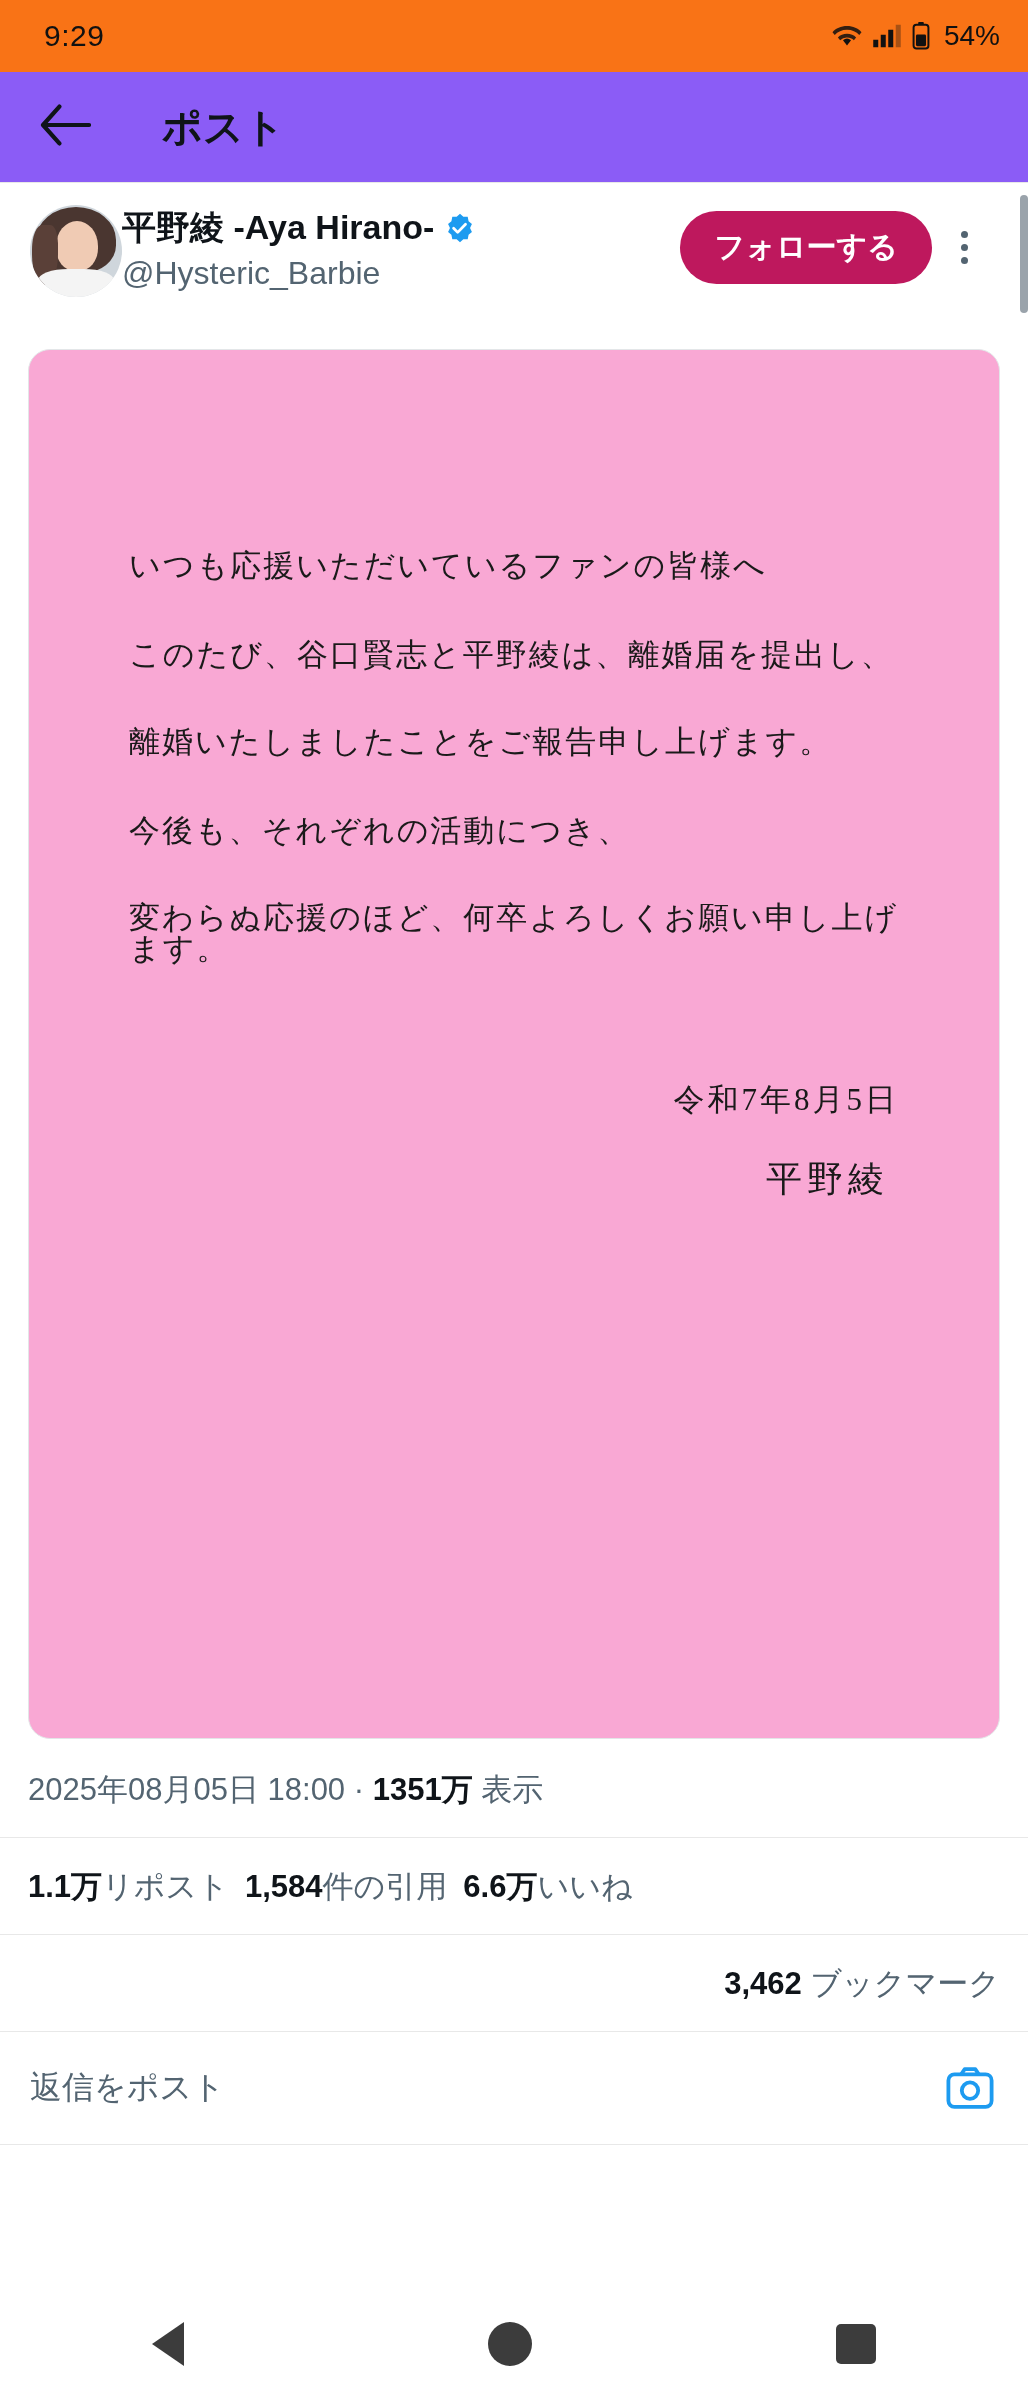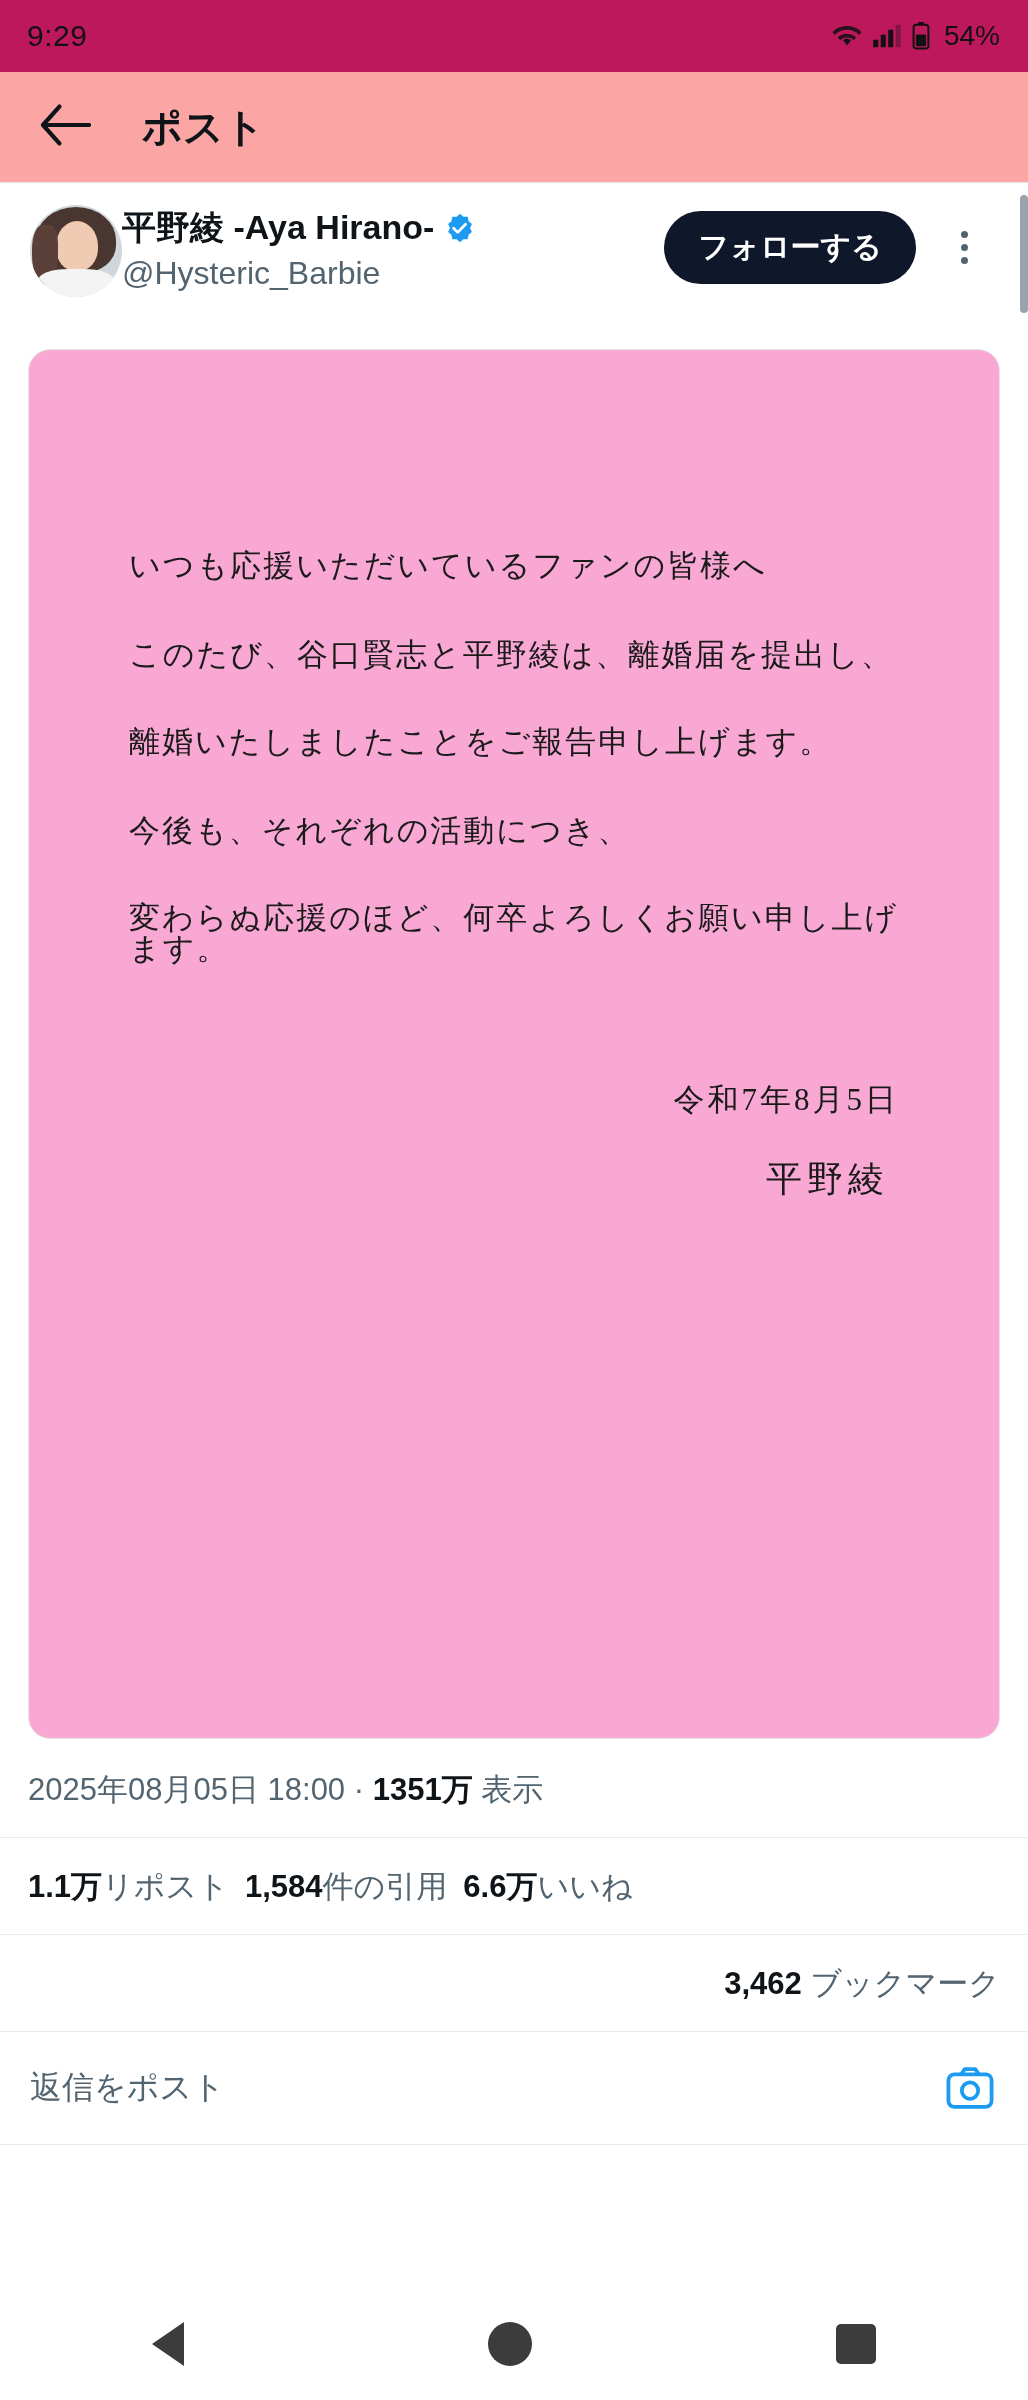--- a/index.html
+++ b/index.html
@@ -15,23 +15,23 @@
     overflow: hidden;
     position: relative;
   }
 
   
   .status-bar {
     height: 72px;
     display: flex;
     align-items: center;
     justify-content: space-between;
-    padding: 0 28px 0 27px;
-    box-sizing: border-box;
-    background: #be185d;
+    padding: 0 28px 0 44px;
+    box-sizing: border-box;
+    background: #f97316;
   }
   .status-time {
     font-size: 30px;
     color: #111111;
     letter-spacing: 0.5px;
   }
   .status-right {
     display: flex;
     align-items: center;
     gap: 10px;
@@ -43,21 +43,22 @@
     margin-left: 4px;
   }
 
   
   .app-bar {
     height: 110px;
     display: flex;
     align-items: center;
     padding: 0 30px;
     box-sizing: border-box;
-    background: #fca5a5;
+    background: #8b5cf6;
+    gap: 20px;
   }
   .back-btn {
     width: 70px;
     height: 70px;
     display: flex;
     align-items: center;
     justify-content: center;
     cursor: pointer;
   }
   .app-title {
@@ -138,23 +139,23 @@
     height: 32px;
     flex: 0 0 32px;
   }
   .author-handle {
     font-size: 32px;
     color: #536471;
     margin-top: 4px;
   }
   .follow-btn {
     position: absolute;
-    right: 112px;
+    right: 96px;
     top: 28px;
-    background: #0f172a;
+    background: #be185d;
     color: #ffffff;
     font-size: 30px;
     font-weight: 700;
     border: none;
     border-radius: 40px;
     padding: 16px 34px;
     cursor: pointer;
     font-family: "Liberation Sans", sans-serif;
   }
   .more-btn {

